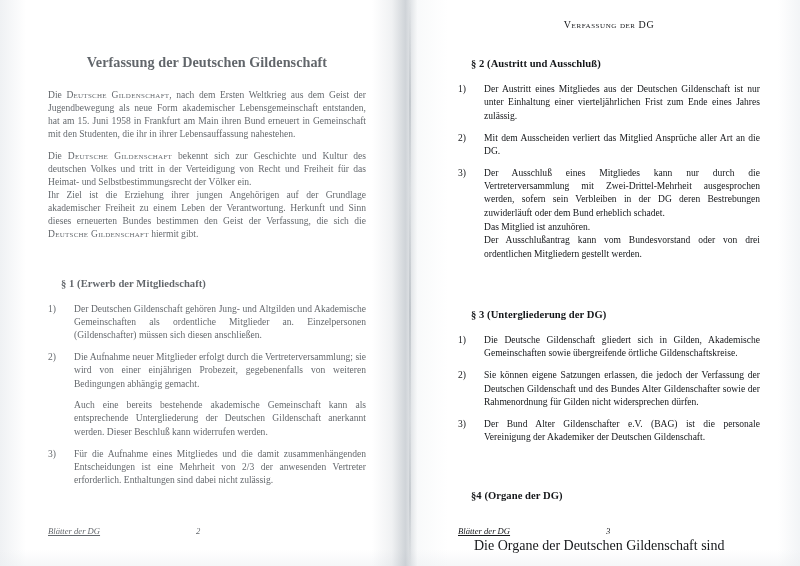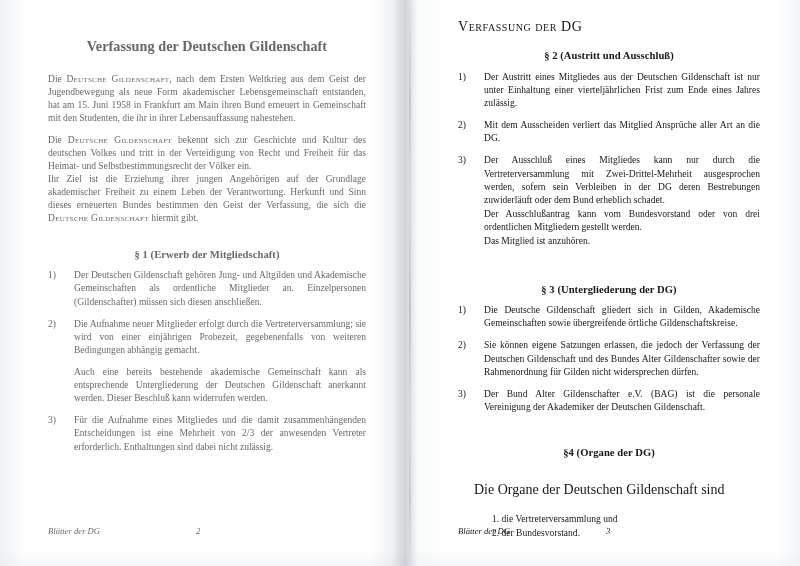--- a/index.html
+++ b/index.html
@@ -104,54 +104,54 @@
     color: #15171a;
   }
 
   .content {
     position: absolute;
   }
   .page.left .content  { left: 48px;  top: 0; width: 318px; }
   .page.right .content { left: 38px;  top: 0; width: 302px; }
 
   .running-head {
-    text-align: left;
-    font-size: 14px;
+    text-align: center;
+    font-size: 10px;
     font-variant: small-caps;
     letter-spacing: 0.55px;
     margin-top: 19px;
     margin-bottom: 0;
   }
 
   h1.doc-title {
     font-size: 14.2px;
     font-weight: bold;
     text-align: center;
-    margin: 38px 0 0 0;
+    margin: 54px 0 0 0;
     letter-spacing: 0.05px;
   }
 
   p.body {
     font-size: 9.55px;
     line-height: 13px;
     text-align: justify;
     text-justify: inter-word;
     margin: 0;
     hyphens: manual;
   }
   p.body.gap { margin-top: 8.5px; }
   p.body.tight { margin-top: 0; }
 
   .sc { font-variant: small-caps; letter-spacing: 0.25px; }
 
   h2.section {
     font-size: 10.6px;
     font-weight: bold;
-    text-align: center;
-    margin: 0;
+    text-align: left;
+    margin: 13px;
     letter-spacing: 0.05px;
   }
 
   ol.items {
     list-style: none;
     margin: 0;
     padding: 0;
   }
   ol.items > li {
     position: relative;
@@ -195,21 +195,21 @@
   .footer {
     position: absolute;
     bottom: 30px;
     display: flex;
     align-items: baseline;
     font-style: italic;
     font-size: 8.6px;
   }
   .page.left .footer  { left: 48px;  width: 300px; }
   .page.right .footer { left: 38px;  width: 300px; }
-  .footer .f-label { flex: 0 0 auto; }
+  .footer .f-label { flex: 0 0 auto; text-decoration: underline; }
   .footer .f-page {
     position: absolute;
     left: 148px;
     font-style: italic;
   }
   .page.right .footer .f-page { left: 148px; }
 </style>
 </head>
 <body>
 
@@ -274,22 +274,22 @@
           <span class="marker ink">1)</span>
           <span class="ink">Der Austritt eines Mitgliedes aus der Deutschen Gildenschaft ist nur unter Einhaltung einer vierteljährlichen Frist zum Ende eines Jahres zulässig.</span>
         </li>
         <li>
           <span class="marker ink">2)</span>
           <span class="ink">Mit dem Ausscheiden verliert das Mitglied Ansprüche aller Art an die DG.</span>
         </li>
         <li>
           <span class="marker ink">3)</span>
           <span class="ink">Der Ausschluß eines Mitgliedes kann nur durch die Vertreterversammlung mit Zwei-Drittel-Mehrheit ausgesprochen werden, sofern sein Verbleiben in der DG deren Bestrebungen zuwiderläuft oder dem Bund erheblich schadet.</span>
+          <span class="sub close ink">Das Mitglied ist anzuhören.</span>
           <span class="sub close ink">Der Ausschlußantrag kann vom Bundesvorstand oder von drei ordentlichen Mitgliedern gestellt werden.</span>
-          <span class="sub close ink">Das Mitglied ist anzuhören.</span>
         </li>
       </ol>
 
       <div style="height:36px"></div>
 
       <h2 class="section ink">§ 3 (Untergliederung der DG)</h2>
 
       <ol class="items">
         <li>
           <span class="marker ink">1)</span>

